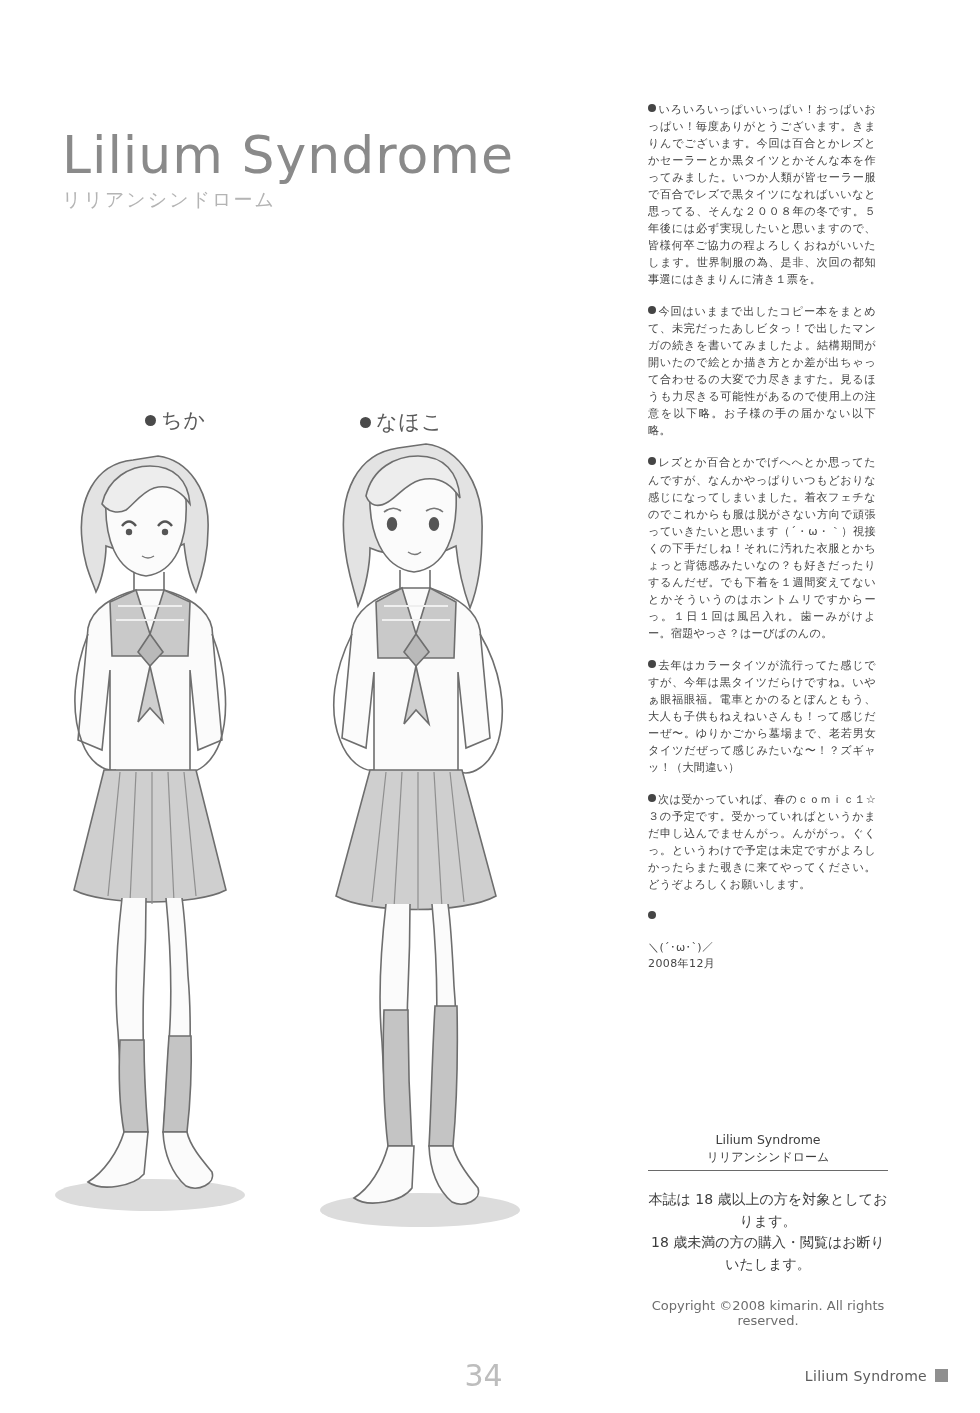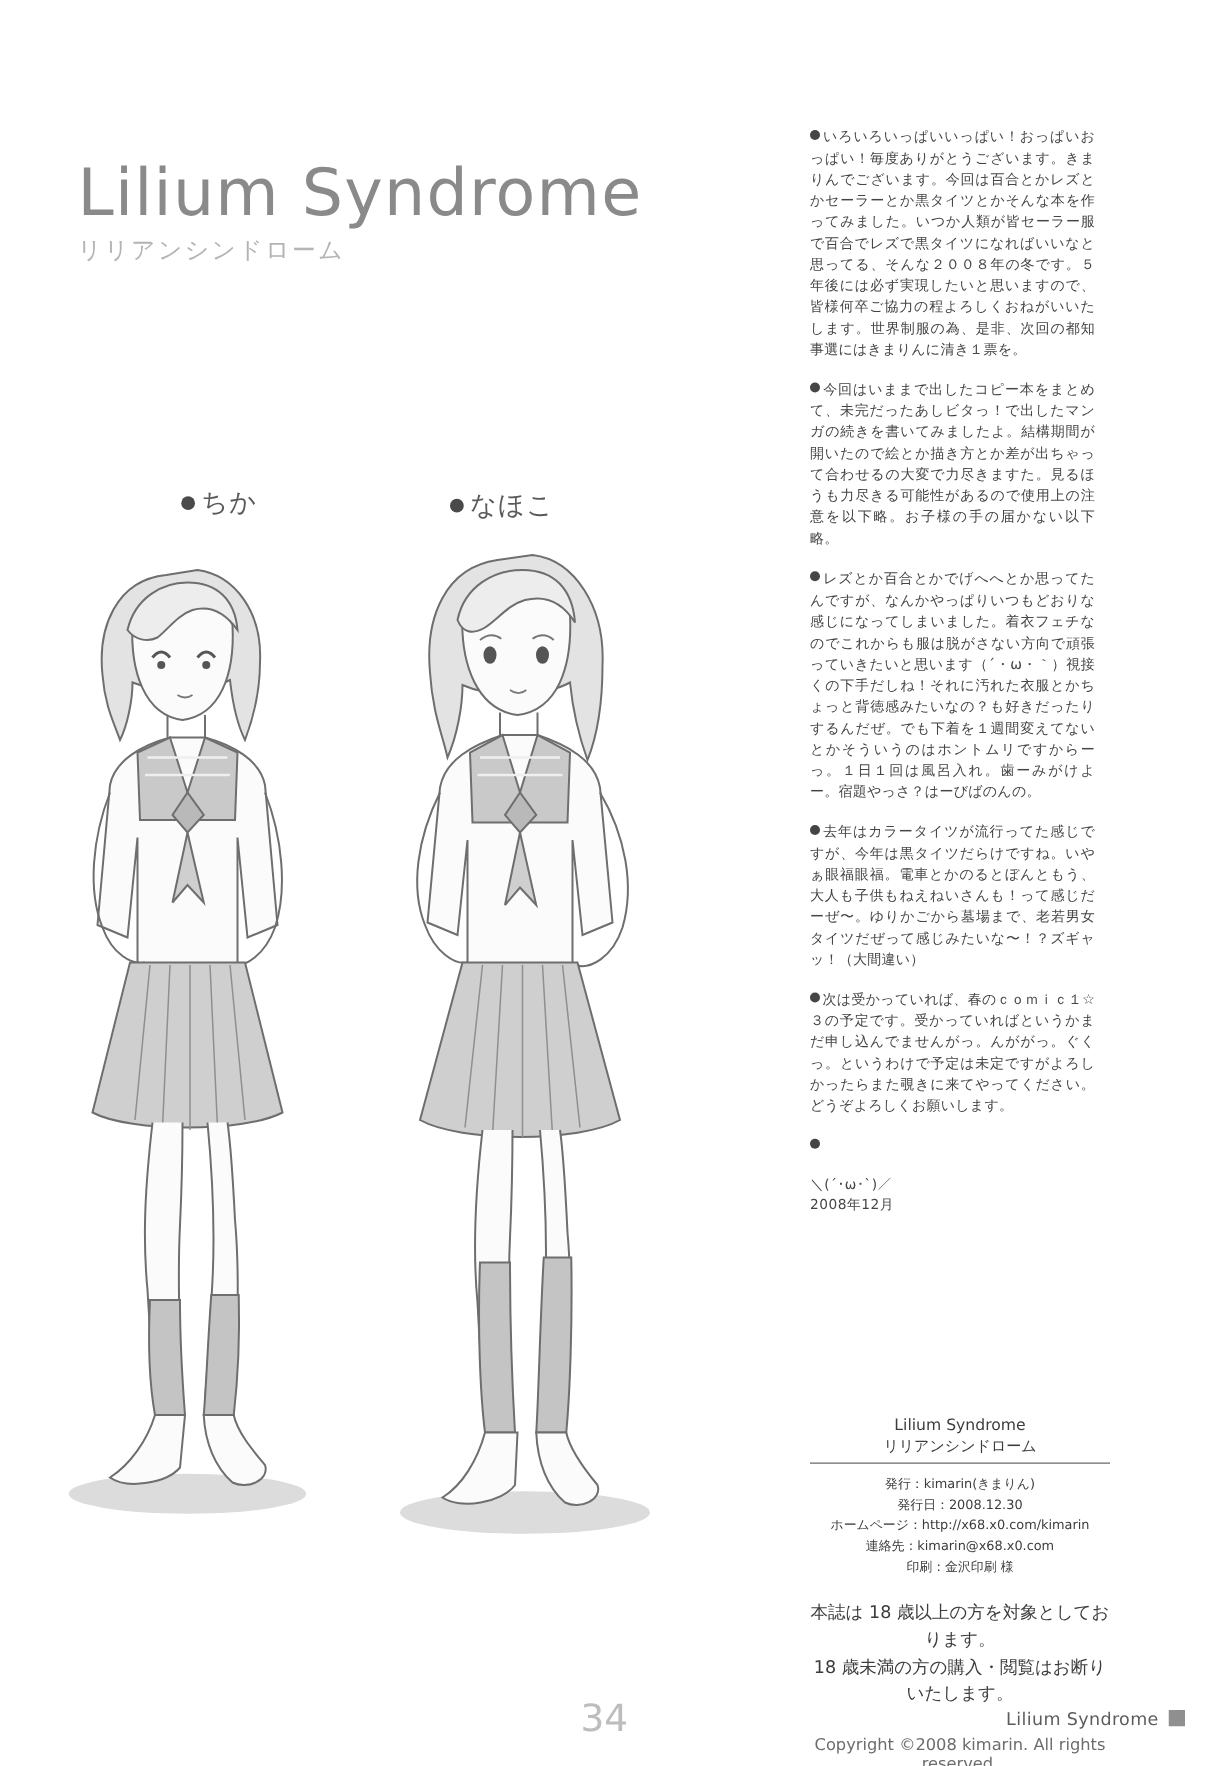--- a/index.html
+++ b/index.html
@@ -50,22 +50,22 @@
   }
   .char-label .bullet {
     display: inline-block;
     width: 11px;
     height: 11px;
     border-radius: 50%;
     background: #4a4a4a;
     margin-right: 5px;
     vertical-align: 1px;
   }
-  #label-chika { left: 145px; top: 388px; }
-  #label-nahoko { left: 360px; top: 390px; }
+  #label-chika { left: 145px; top: 406px; }
+  #label-nahoko { left: 360px; top: 408px; }
 
   
   .art-area {
     position: absolute;
     left: 30px;
     top: 420px;
     width: 600px;
     height: 930px;
   }
 
@@ -306,27 +306,20 @@
   <div class="sign">
     <div>＼(´･ω･`)／</div>
     <div>2008年12月</div>
   </div>
 </div>
 
 <div class="colophon">
   <div class="colophon-title">Lilium Syndrome</div>
   <div class="colophon-title-jp">リリアンシンドローム</div>
   <hr class="rule">
-  <div class="colophon-lines">
-    <div>発行：kimarin(きまりん)</div>
-    <div>発行日：2008.12.30</div>
-    <div>ホームページ：http://x68.x0.com/kimarin</div>
-    <div>連絡先：kimarin@x68.x0.com</div>
-    <div>印刷：金沢印刷 様</div>
-  </div>
   <div class="age-note">
     <div>本誌は 18 歳以上の方を対象としております。</div>
     <div>18 歳未満の方の購入・閲覧はお断りいたします。</div>
   </div>
   <div class="copyright">Copyright ©2008 kimarin. All rights reserved.</div>
 </div>
 
 <div class="page-number">34</div>
 <div class="footer-brand">
   <span>Lilium Syndrome</span><span class="sq"></span>

